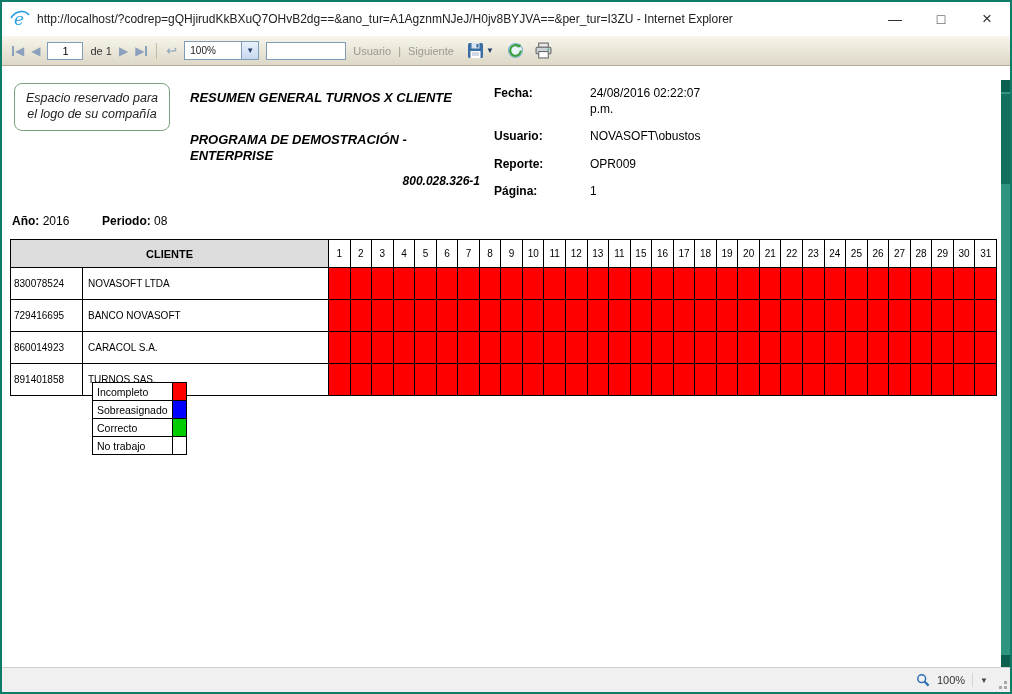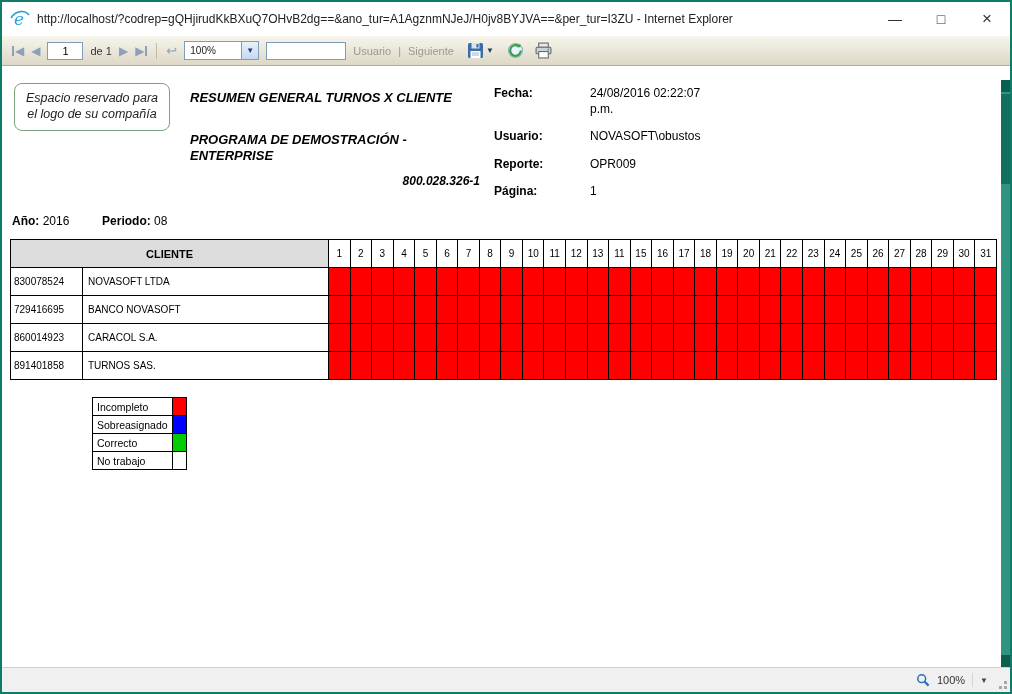--- a/index.html
+++ b/index.html
@@ -80,25 +80,25 @@
 
   .period-line{ position:absolute; left:10px; top:148px; font-size:12px; color:#000; }
   .period-label{ font-weight:bold;margin-top:16px; }
   .period-gap{ display:inline-block; width:26px; }
 
   table.report{ position:absolute; left:8px; top:173px; width:987px;
     border-collapse:collapse; table-layout:fixed; }
   table.report th, table.report td{ border:1px solid #000; overflow:hidden; }
   .cliente-h{ background:#dcdcdc; font-size:11px; font-weight:bold; height:28px; text-align:center; }
   .day-h{ background:#fff; font-size:10px; font-weight:normal; text-align:center; height:18px; padding:0; }
-  .code-cell{ font-size:10px; padding:4px 3px; height:28px; vertical-align:middle; background:#fff; }
+  .code-cell{ font-size:10px; padding:10px 3px; height:28px; vertical-align:middle; background:#fff; }
   .name-cell{ font-size:10px; padding:1px 5px; vertical-align:middle; background:#fff; }
   .day-cell{ padding:0; }
 
-  table.legend{ position:absolute; left:90px; top:331px; border-collapse:collapse; }
+  table.legend{ position:absolute; left:90px; top:316px; border-collapse:collapse; }
   table.legend td{ border:1px solid #000; }
   .legend-label{ width:78px; font-size:10.5px; padding:1px 4px; height:18px; background:#fff; }
   .legend-swatch{ width:14px; }
 
   
   .scrollbar{ position:absolute; right:0; top:78px; bottom:25px; width:9px; background:#2f9480; z-index:5; }
   .scroll-arrow{ position:absolute; left:0; width:9px; height:12px; background:#0a5f4e; }
   .scroll-arrow.up{ top:0; } .scroll-arrow.down{ bottom:0; }
   .scroll-thumb{ position:absolute; left:0; top:14px; width:9px; height:90px; background:#12705c; }
 

